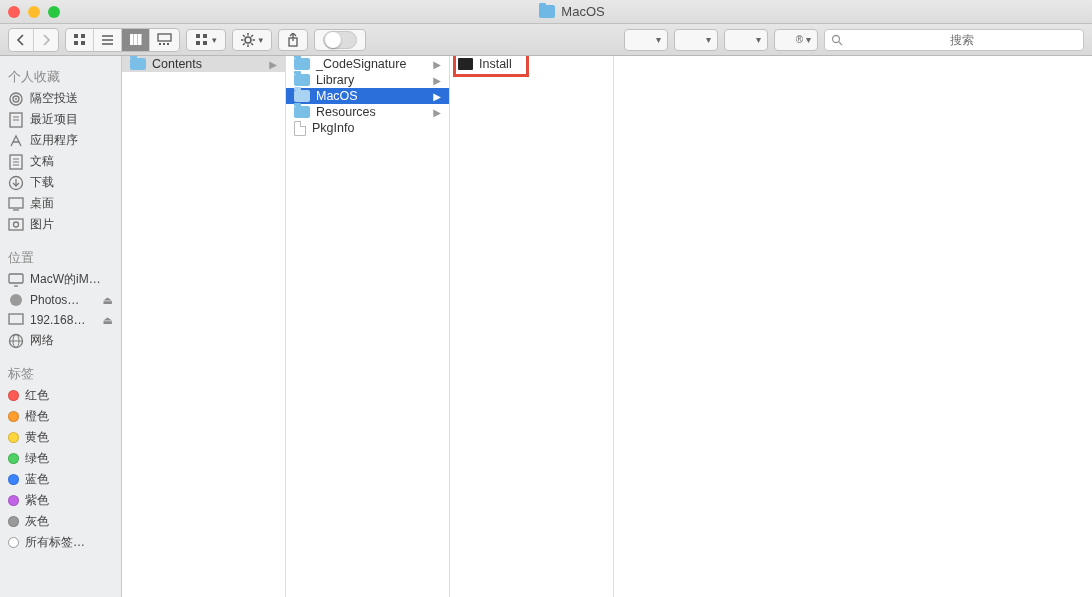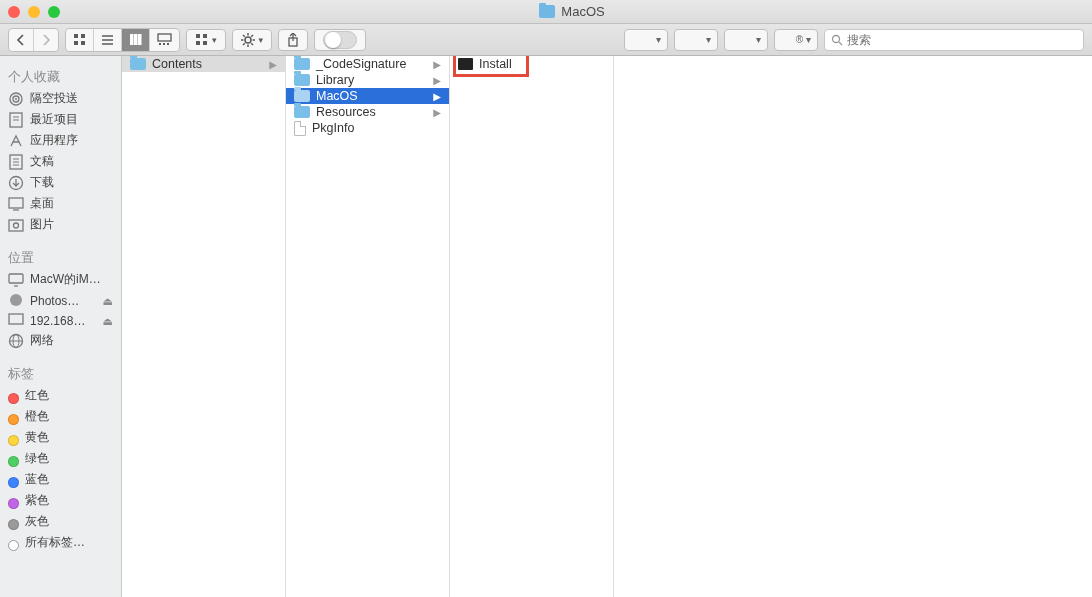--- a/index.html
+++ b/index.html
@@ -15,26 +15,26 @@
 .toolbar { height: 32px; background: linear-gradient(#e6e6e6,#d9d9d9); border-bottom: 1px solid #b8b8b8; display:flex; align-items:center; padding: 0 8px; gap: 6px; }
 .btn-group { display:flex; background:#f7f7f7; border:1px solid #bfbfbf; border-radius:4px; overflow:hidden; }
 .btn-group .btn { padding: 2px 7px; display:flex; align-items:center; justify-content:center; border-right:1px solid #cfcfcf; color:#5a5a5a; font-size:12px; height:22px; min-width:24px; cursor:pointer; }
 .btn-group .btn:last-child { border-right:none; }
 .btn-group .btn.active { background:#8a8a8a; color:#fff; }
 .single-btn { background:#f7f7f7; border:1px solid #bfbfbf; border-radius:4px; padding:2px 8px; height:22px; display:flex; align-items:center; color:#5a5a5a; font-size:11px; cursor:pointer; }
 .toggle { width:34px; height:18px; background:#ddd; border-radius:9px; border:1px solid #c7c7c7; position:relative; }
 .toggle::after { content:""; position:absolute; left:1px; top:0px; width:16px; height:16px; background:#fff; border-radius:50%; box-shadow:0 1px 2px rgba(0,0,0,.3); }
 .dropdown { background:#f7f7f7; border:1px solid #bfbfbf; border-radius:4px; height:22px; min-width:44px; display:flex; align-items:center; justify-content:flex-end; padding:0 6px; color:#666; font-size:10px; cursor:pointer; }
 .search { flex:1; max-width:320px; margin-left:auto; background:#fff; border:1px solid #c7c7c7; border-radius:4px; height:22px; display:flex; align-items:center; padding:0 6px; gap:4px; color:#999; }
-.search input { border:none; outline:none; flex:1; font-size:12px; color:#333; }
+.search input { border:none; outline:none; flex:1; font-size:12px; color:#333;text-align:center; }
 
 .body { display:flex; height: calc(597px - 24px - 32px); }
 .sidebar { width:122px; background:#edeef0; border-right:1px solid #c8c8c8; padding:8px 0; overflow:auto; font-size:12px; }
 .section-header { color:#8a8a8a; font-size:13px; padding:4px 8px 2px; }
-.side-item { display:flex; align-items:flex-end; gap:6px; padding:2px 8px; color:#424242; cursor:pointer; }
+.side-item { display:flex; align-items:center; gap:6px; padding:2px 8px; color:#424242; cursor:pointer; }
 .side-icon { width:16px; height:16px; display:flex; align-items:center; justify-content:center; color:#7a7a7a; font-size:13px; }
 .eject { margin-left:auto; color:#8a8a8a; font-size:11px; }
 .tag-dot { width:11px; height:11px; border-radius:50%; border:1px solid rgba(0,0,0,.15); }
 
 .columns { flex:1; display:flex; }
 .col { width:164px; border-right:1px solid #ddd; overflow:auto; font-size:12.5px; }
 .col:last-child { flex:1; border-right:none; }
 .row { display:flex; align-items:center; padding:1px 8px; height:16px; gap:6px; color:#333; cursor:pointer; position:relative; }
 .row.selected-gray { background:#dcdcdc; }
 .row.selected-blue { background:#2b6fdb; color:#fff; }

